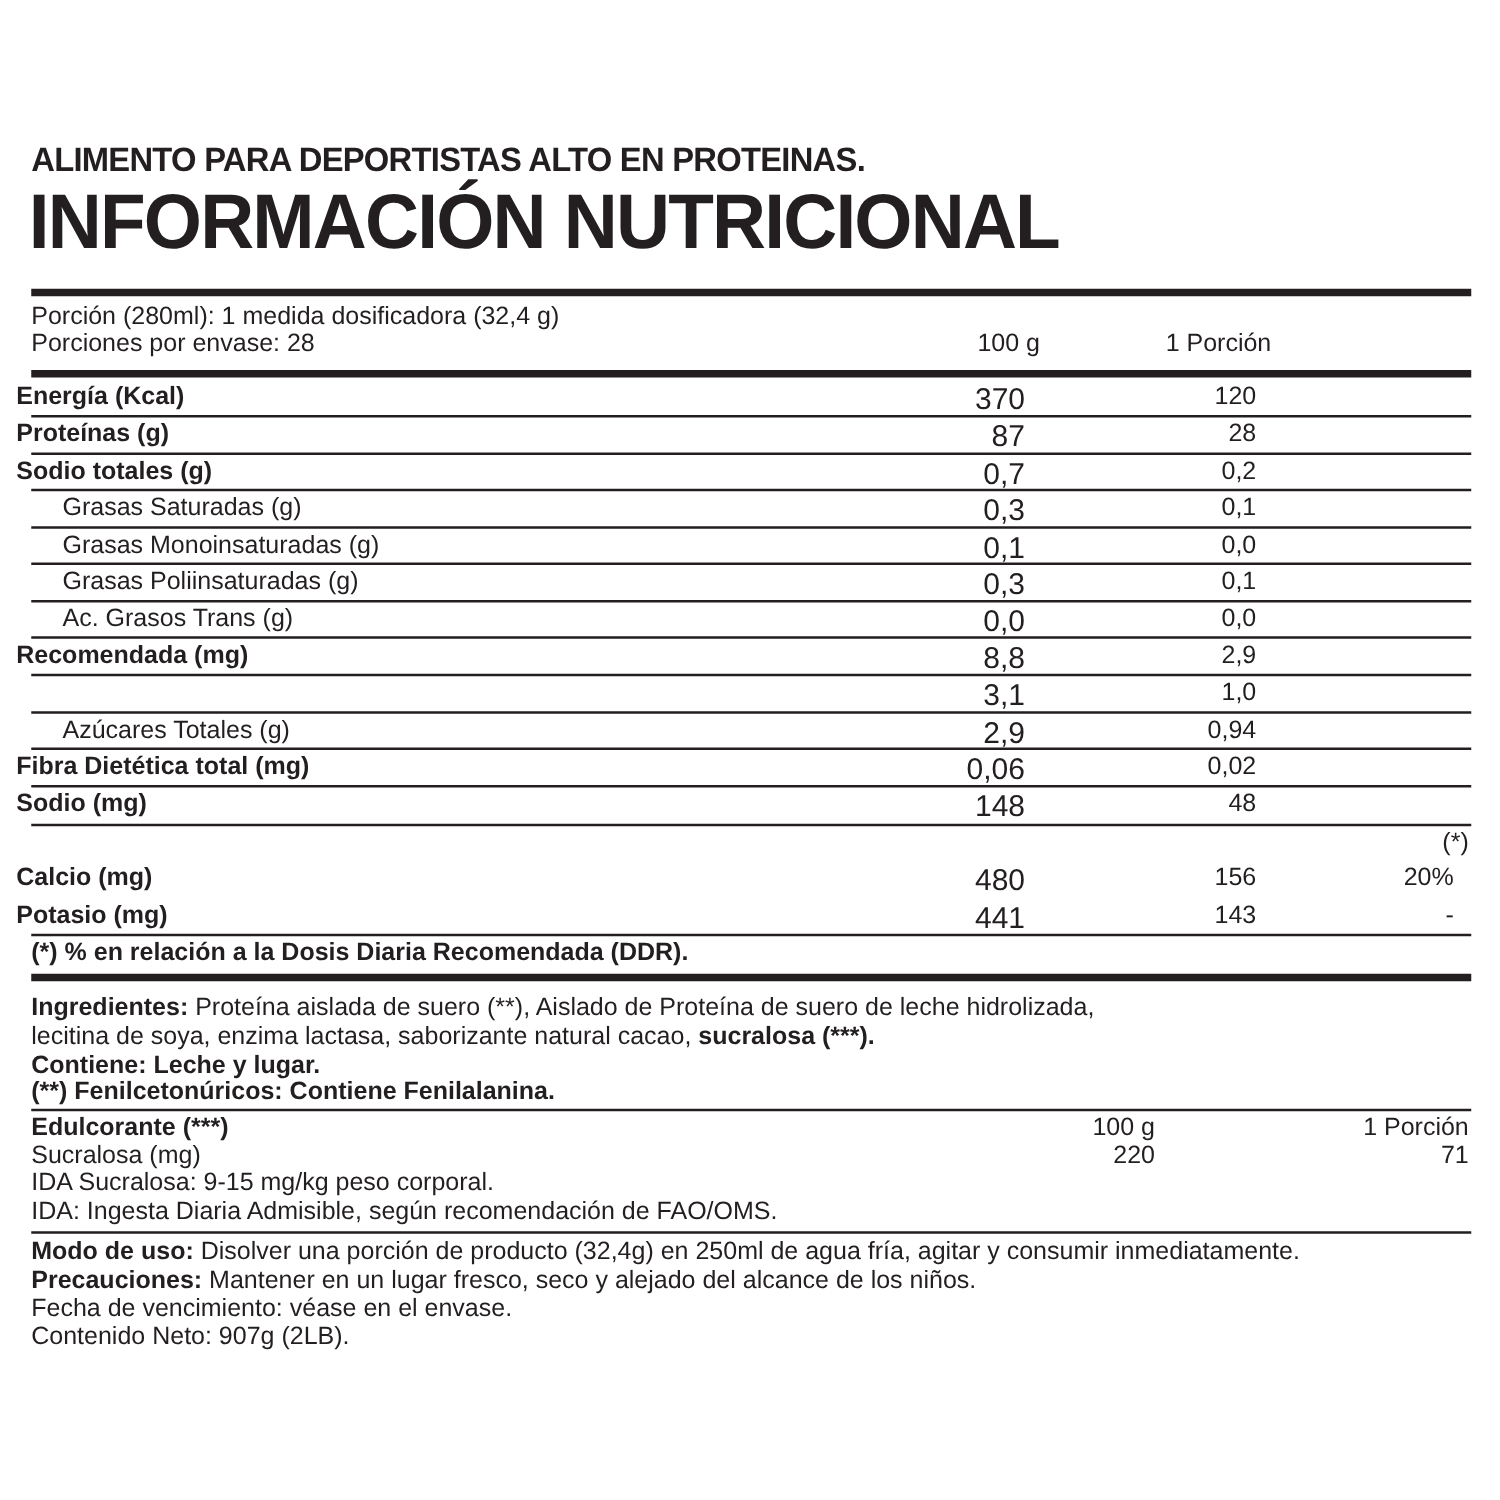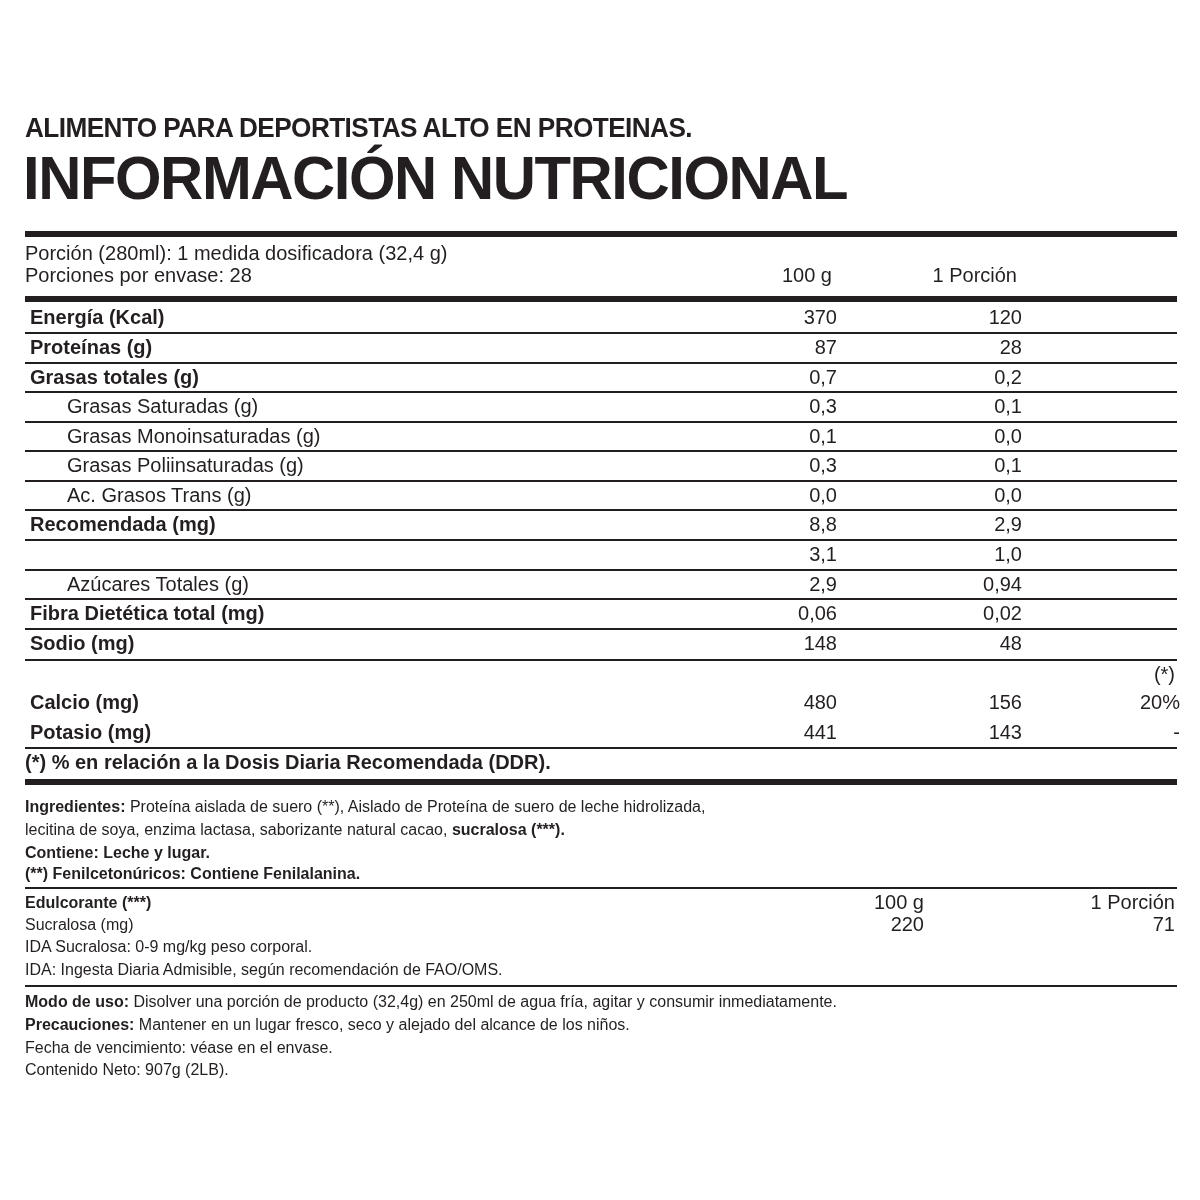--- a/index.html
+++ b/index.html
@@ -8,27 +8,27 @@
   .subtitle { position: absolute; left: 25px; top: 113px; font-size: 27px; font-weight: bold;
               letter-spacing: -0.6px; white-space: nowrap; transform: scaleX(0.97); transform-origin: left; }
   .title { position: absolute; left: 23px; top: 142px; font-size: 62px; font-weight: bold;
            letter-spacing: -1.5px; white-space: nowrap; transform: scaleX(0.965); transform-origin: left; }
   .bar { position: absolute; left: 25px; width: 1152px; background: #231f20; }
   .thick { height: 6px; }
   .thin { height: 2px; }
   .txt { position: absolute; font-size: 20px; white-space: nowrap; line-height: 22px; }
   .b { font-weight: bold; }
   .r { text-align: right; margin-left: 33px; }
-  .row { position: absolute; left: 30px; width: 1152px; height: 24px; }
+  .row { position: absolute; left: 13px; width: 1152px; height: 24px; }
   .row .lbl { position: absolute; left: 0; top: 4px; font-size: 20px; white-space: nowrap; }
   .row .lbl.sub { left: 37px; }
-  .row .v1 { position: absolute; right: 345px; top: 4px; font-size: 20px; text-align: right; }
+  .row .v1 { position: absolute; right: 345px; top: 4px; font-size: 24px; text-align: right; }
   .row .v2 { position: absolute; right: 160px; top: 4px; font-size: 20px; text-align: right; }
   .row .v3 { position: absolute; right: 2px; top: 4px; font-size: 20px; text-align: right; }
-  .para { position: absolute; left: 25px; font-size: 16px; line-height: 23px; white-space: nowrap; }
+  .para { position: absolute; left: 25px; font-size: 20px; line-height: 23px; white-space: nowrap; }
 </style>
 </head>
 <body>
 
 <div class="subtitle">ALIMENTO PARA DEPORTISTAS ALTO EN PROTEINAS.</div>
 <div class="title">INFORMACIÓN NUTRICIONAL</div>
 
 <div class="bar thick" style="top:231px"></div>
 
 <div class="txt" style="left:25px; top:242px">Porción (280ml): 1 medida dosificadora (32,4 g)</div>
@@ -44,21 +44,21 @@
   <span class="v2">120</span>
 </div>
 <div class="bar thin" style="top:332px"></div>
 <div class="row" style="top:332px">
   <span class="lbl b">Proteínas (g)</span>
   <span class="v1">87</span>
   <span class="v2">28</span>
 </div>
 <div class="bar thin" style="top:362px"></div>
 <div class="row" style="top:362px">
-  <span class="lbl b">Grasas totales (g)</span>
+  <span class="lbl b">Sodio totales (g)</span>
   <span class="v1">0,7</span>
   <span class="v2">0,2</span>
 </div>
 <div class="bar thin" style="top:391px"></div>
 <div class="row" style="top:391px">
   <span class="lbl sub">Grasas Saturadas (g)</span>
   <span class="v1">0,3</span>
   <span class="v2">0,1</span>
 </div>
 <div class="bar thin" style="top:421px"></div>
@@ -134,21 +134,21 @@
 <div class="para b" style="top:862px">(**) Fenilcetonúricos: Contiene Fenilalanina.</div>
 
 <div class="bar thin" style="top:887px"></div>
 
 <div class="para b" style="top:891px">Edulcorante (***)</div>
 <div class="txt r" style="right:276px; top:891px">100 g</div>
 <div class="txt r" style="right:25px; top:891px">1 Porción</div>
 <div class="para" style="top:913px">Sucralosa (mg)</div>
 <div class="txt r" style="right:276px; top:913px">220</div>
 <div class="txt r" style="right:25px; top:913px">71</div>
-<div class="para" style="top:935px">IDA Sucralosa: 0-9 mg/kg peso corporal.</div>
+<div class="para" style="top:935px">IDA Sucralosa: 9-15 mg/kg peso corporal.</div>
 <div class="para" style="top:958px">IDA: Ingesta Diaria Admisible, según recomendación de FAO/OMS.</div>
 
 <div class="bar thin" style="top:985px"></div>
 
 <div class="para" style="top:990px"><b>Modo de uso:</b><span> Disolver una porción de producto (32,4g) en 250ml de agua fría, agitar y consumir inmediatamente.</span></div>
 <div class="para" style="top:1013px"><b>Precauciones:</b><span> Mantener en un lugar fresco, seco y alejado del alcance de los niños.</span></div>
 <div class="para" style="top:1036px">Fecha de vencimiento: véase en el envase.</div>
 <div class="para" style="top:1058px">Contenido Neto: 907g (2LB).</div>
 
 </body></html>

